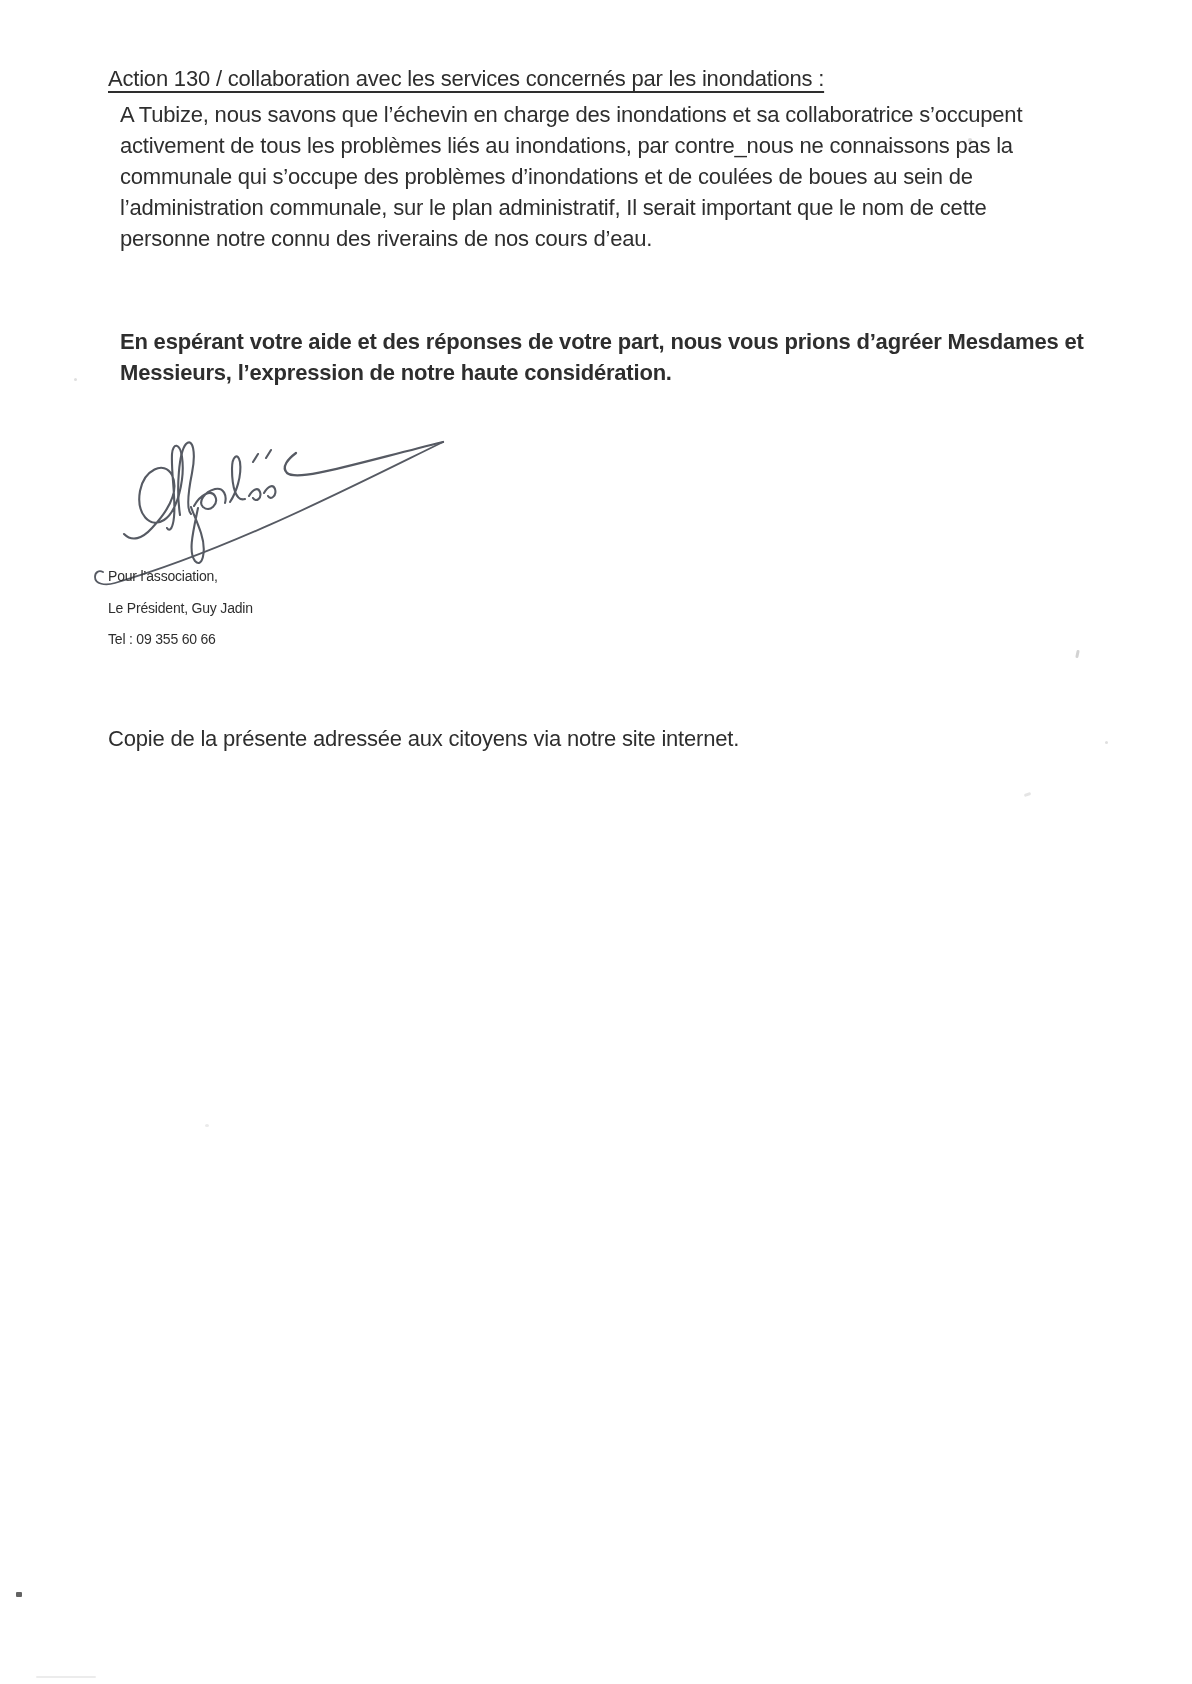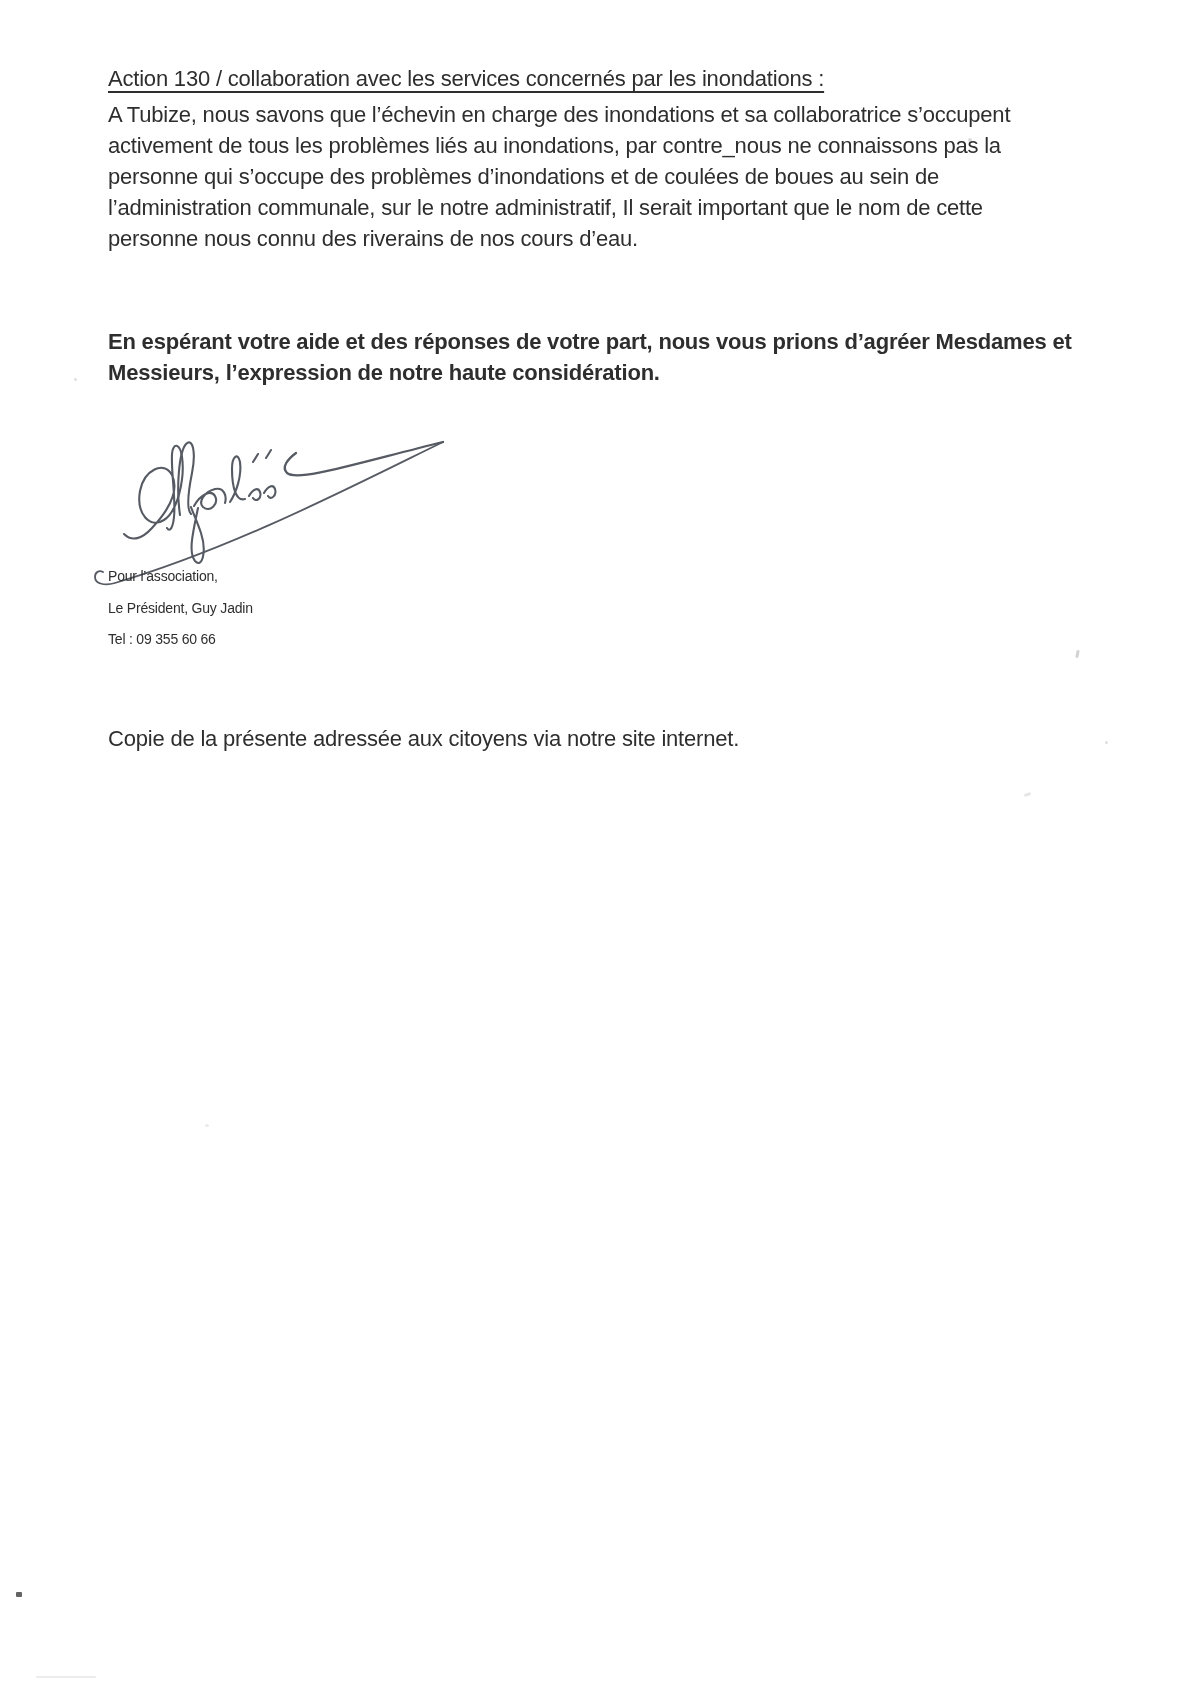--- a/index.html
+++ b/index.html
@@ -23,21 +23,21 @@
     font-size: 22px;
     letter-spacing: -0.2px;
     white-space: nowrap;
     text-decoration: underline;
     text-decoration-thickness: 1.5px;
     text-underline-offset: 5px;
     text-decoration-color: #2e2e2e;
   }
   .para {
     position: absolute;
-    left: 108px;
+    left: 120px;
     font-size: 22px;
     line-height: 31px;
     letter-spacing: -0.2px;
   }
   .para .line { white-space: nowrap; }
   .p1 { top: 99px; }
   .p2 { top: 326px; font-weight: bold; }
   .signature-svg {
     position: absolute;
     left: 82px;
@@ -77,23 +77,23 @@
 </head>
 <body>
 
 <div class="page">
 
   <div class="heading">Action 130 / collaboration avec les services concernés par les inondations :</div>
 
   <div class="para p1">
     <div class="line">A Tubize, nous savons que l’échevin en charge des inondations et sa collaboratrice s’occupent</div>
     <div class="line">activement de tous les problèmes liés au inondations, par contre_nous ne connaissons pas la</div>
-    <div class="line">personne qui s’occupe des problèmes d’inondations et de coulées de boues au sein de</div>
-    <div class="line">l’administration communale, sur le notre administratif, Il serait important que le nom de cette</div>
-    <div class="line">personne nous connu des riverains de nos cours d’eau.</div>
+    <div class="line">communale qui s’occupe des problèmes d’inondations et de coulées de boues au sein de</div>
+    <div class="line">l’administration communale, sur le plan administratif, Il serait important que le nom de cette</div>
+    <div class="line">personne notre connu des riverains de nos cours d’eau.</div>
   </div>
 
   <div class="para p2">
     <div class="line">En espérant votre aide et des réponses de votre part, nous vous prions d’agréer Mesdames et</div>
     <div class="line">Messieurs, l’expression de notre haute considération.</div>
   </div>
 
   <svg class="signature-svg" width="375" height="200" viewBox="0 0 375 200" fill="none" stroke="#565a63" stroke-width="2.1" stroke-linecap="round" stroke-linejoin="round">
 
     <path d="M42,138 C50,146 60,143 70,132 C84,117 98,96 90,79 C82,64 62,74 58,95 C54,118 68,133 82,124 C96,115 103,82 100,61 C98,47 91,46 90,58 C89,77 94,103 92,121 C91,131 88,137 85,132"></path>

